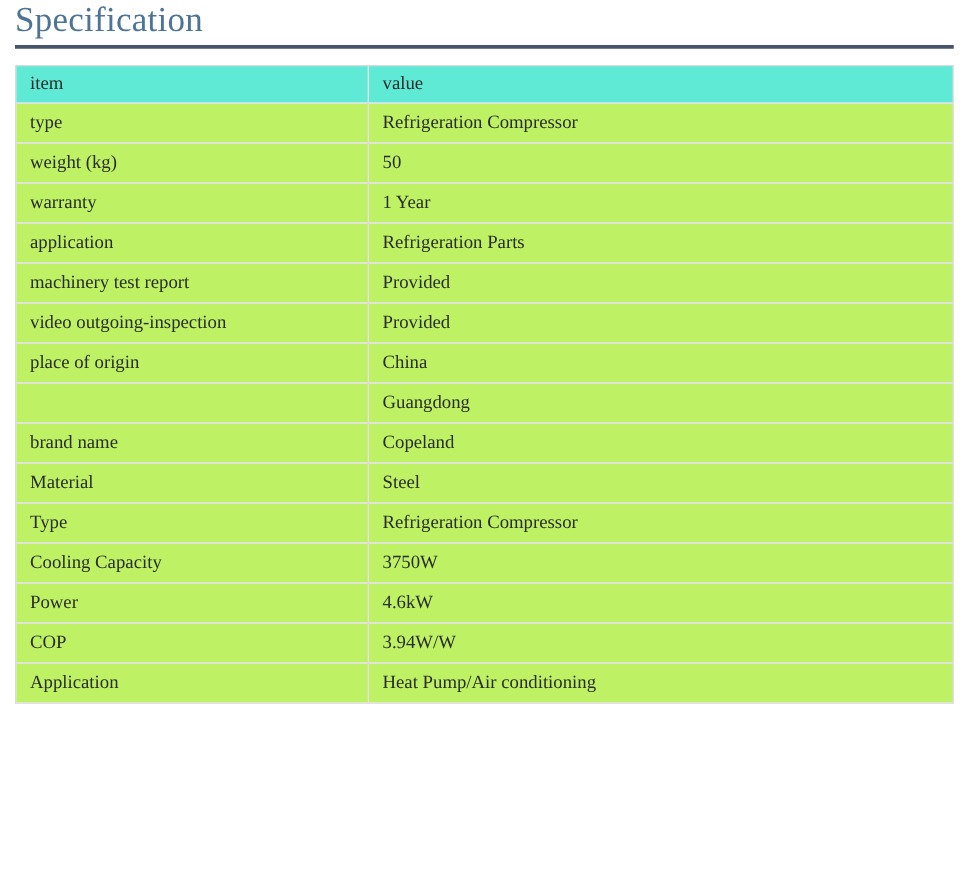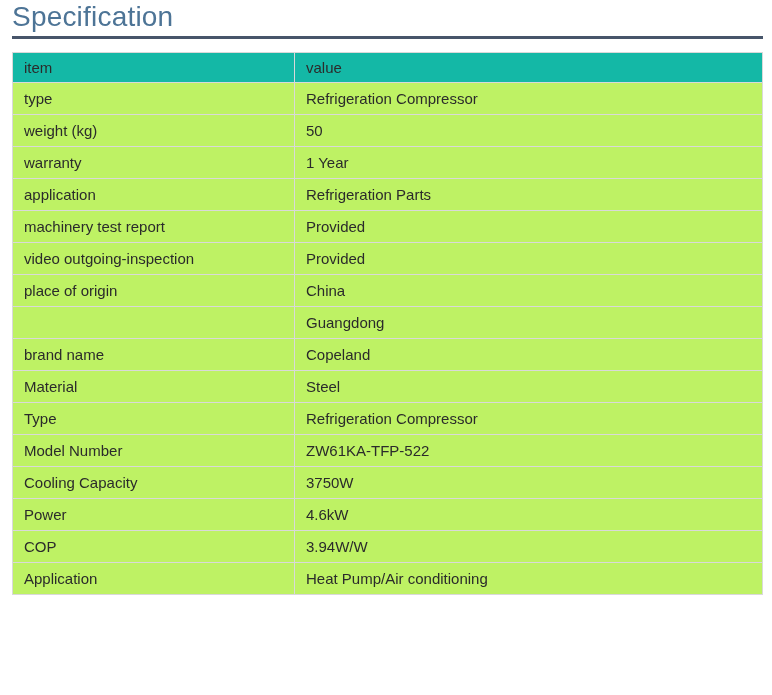--- a/index.html
+++ b/index.html
@@ -5,20 +5,21 @@
   * { box-sizing: border-box; margin: 0; padding: 0; }
   html, body {
     width: 772px;
     height: 695px;
     background: #ffffff;
     font-family: "Liberation Sans", sans-serif;
     overflow: hidden;
   }
   .page {
     padding: 2px 9px 0 12px;
+    font-family: Liberation Serif, serif;
   }
   .page-title {
     font-size: 28px;
     font-weight: 400;
     color: #4d7496;
     letter-spacing: 0.2px;
     line-height: 1.1;
     margin-bottom: 3px;
   }
   .title-underline {
@@ -37,21 +38,21 @@
   table.spec-table th,
   table.spec-table td {
     border: 1px solid #d9d9d9;
     text-align: left;
     font-weight: 400;
     padding: 0 8px 0 11px;
     white-space: nowrap;
     overflow: hidden;
   }
   table.spec-table thead th {
-    background: #14b8a6;
+    background: #5eead4;
     height: 30px;
   }
   table.spec-table tbody td {
     background: #bef264;
     height: 32px;
   }
   col.col-item  { width: 282px; }
   col.col-value { width: 468px; }
 </style>
 </head>
@@ -112,24 +113,20 @@
       </tr>
         <tr>
         <td>Material</td>
         <td>Steel</td>
       </tr>
         <tr>
         <td>Type</td>
         <td>Refrigeration Compressor</td>
       </tr>
         <tr>
-        <td>Model Number</td>
-        <td>ZW61KA-TFP-522</td>
-      </tr>
-        <tr>
         <td>Cooling Capacity</td>
         <td>3750W</td>
       </tr>
         <tr>
         <td>Power</td>
         <td>4.6kW</td>
       </tr>
         <tr>
         <td>COP</td>
         <td>3.94W/W</td>

